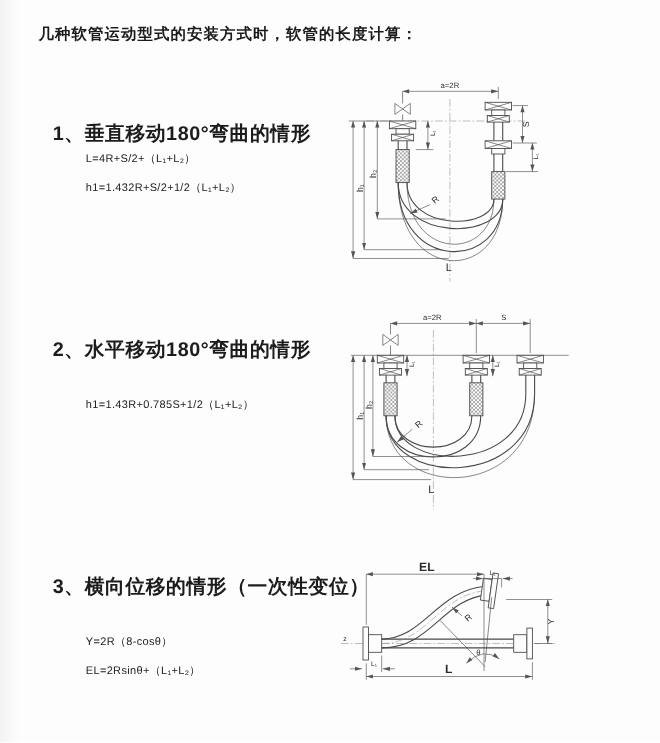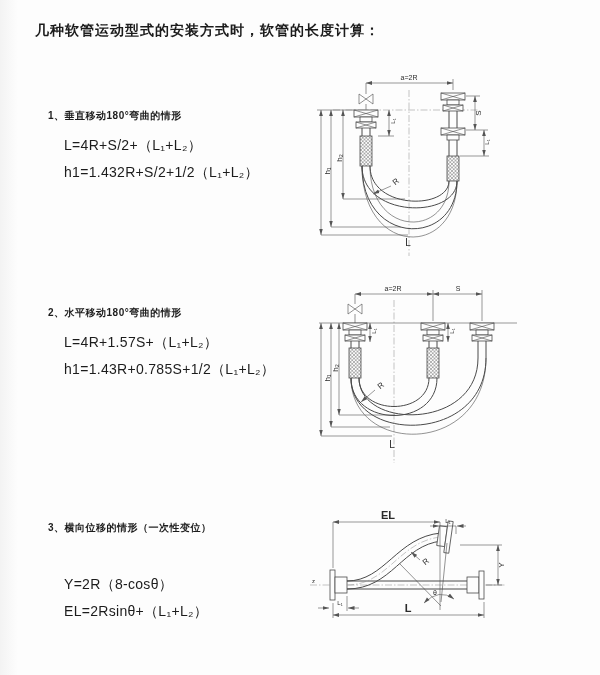--- a/index.html
+++ b/index.html
@@ -2,22 +2,22 @@
 <html><head>
 <meta charset="utf-8">
 <style>
   html,body{margin:0;padding:0;background:#ffffff;}
   .page{
     position:relative;width:600px;height:675px;overflow:hidden;
     background:linear-gradient(90deg,#f3f3f3 0,#fdfdfd 3%,#fdfdfd 100%);
     font-family:"Liberation Sans","DejaVu Sans",sans-serif;color:#1c1c1c;text-decoration:underline;
   }
   .title{position:absolute;left:35px;top:22px;font-size:14px;font-weight:bold;letter-spacing:1px;}
-  .heading{position:absolute;left:48px;font-size:10px;font-weight:bold;letter-spacing:0.5px;}
-  .formula{position:absolute;left:64px;font-size:14px;letter-spacing:0.3px;}
+  .heading{position:absolute;left:48px;font-size:18px;font-weight:bold;letter-spacing:0.5px;}
+  .formula{position:absolute;left:78px;font-size:10px;letter-spacing:0.3px;}
   .diag{position:absolute;}
   
   .wall{fill:none;stroke:#4a4a4a;stroke-width:1;}
   .thin{fill:none;stroke:#4a4a4a;stroke-width:0.6;}
   .dim{fill:none;stroke:#555;stroke-width:0.6;}
   .cl{fill:none;stroke:#8a8a8a;stroke-width:0.5;stroke-dasharray:7 2 1.5 2;}
   .xr{fill:#fdfdfd;stroke:#4a4a4a;stroke-width:0.8;}
   .braid1{fill:url(#br1);stroke:#4a4a4a;stroke-width:0.8;}
   .braid2{fill:url(#br2);stroke:#4a4a4a;stroke-width:0.8;}
   text{fill:#2b2b2b;}
@@ -28,21 +28,20 @@
 
 <div class="page">
 
   <div class="title">几种软管运动型式的安装方式时，软管的长度计算：</div>
 
   <div class="heading" style="top:109px">1、垂直移动180°弯曲的情形</div>
   <div class="formula" style="top:137px">L=4R+S/2+（L₁+L₂）</div>
   <div class="formula" style="top:164px">h1=1.432R+S/2+1/2（L₁+L₂）</div>
 
   <div class="heading" style="top:306px">2、水平移动180°弯曲的情形</div>
-  <div class="formula" style="top:334px">L=4R+1.57S+（L₁+L₂）</div>
   <div class="formula" style="top:361px">h1=1.43R+0.785S+1/2（L₁+L₂）</div>
 
   <div class="heading" style="top:521px">3、横向位移的情形（一次性变位）</div>
   <div class="formula" style="top:576px">Y=2R（8-cosθ）</div>
   <div class="formula" style="top:603px">EL=2Rsinθ+（L₁+L₂）</div>
 
   <svg class="diag" style="left:305px;top:66px" width="295" height="197" viewBox="0 0 295 197">
     <defs>
       <pattern id="br1" width="3.5" height="3.5" patternUnits="userSpaceOnUse">
         <path d="M0,0 L3.5,3.5 M3.5,0 L0,3.5" stroke="#6a6a6a" stroke-width="0.5"></path>

